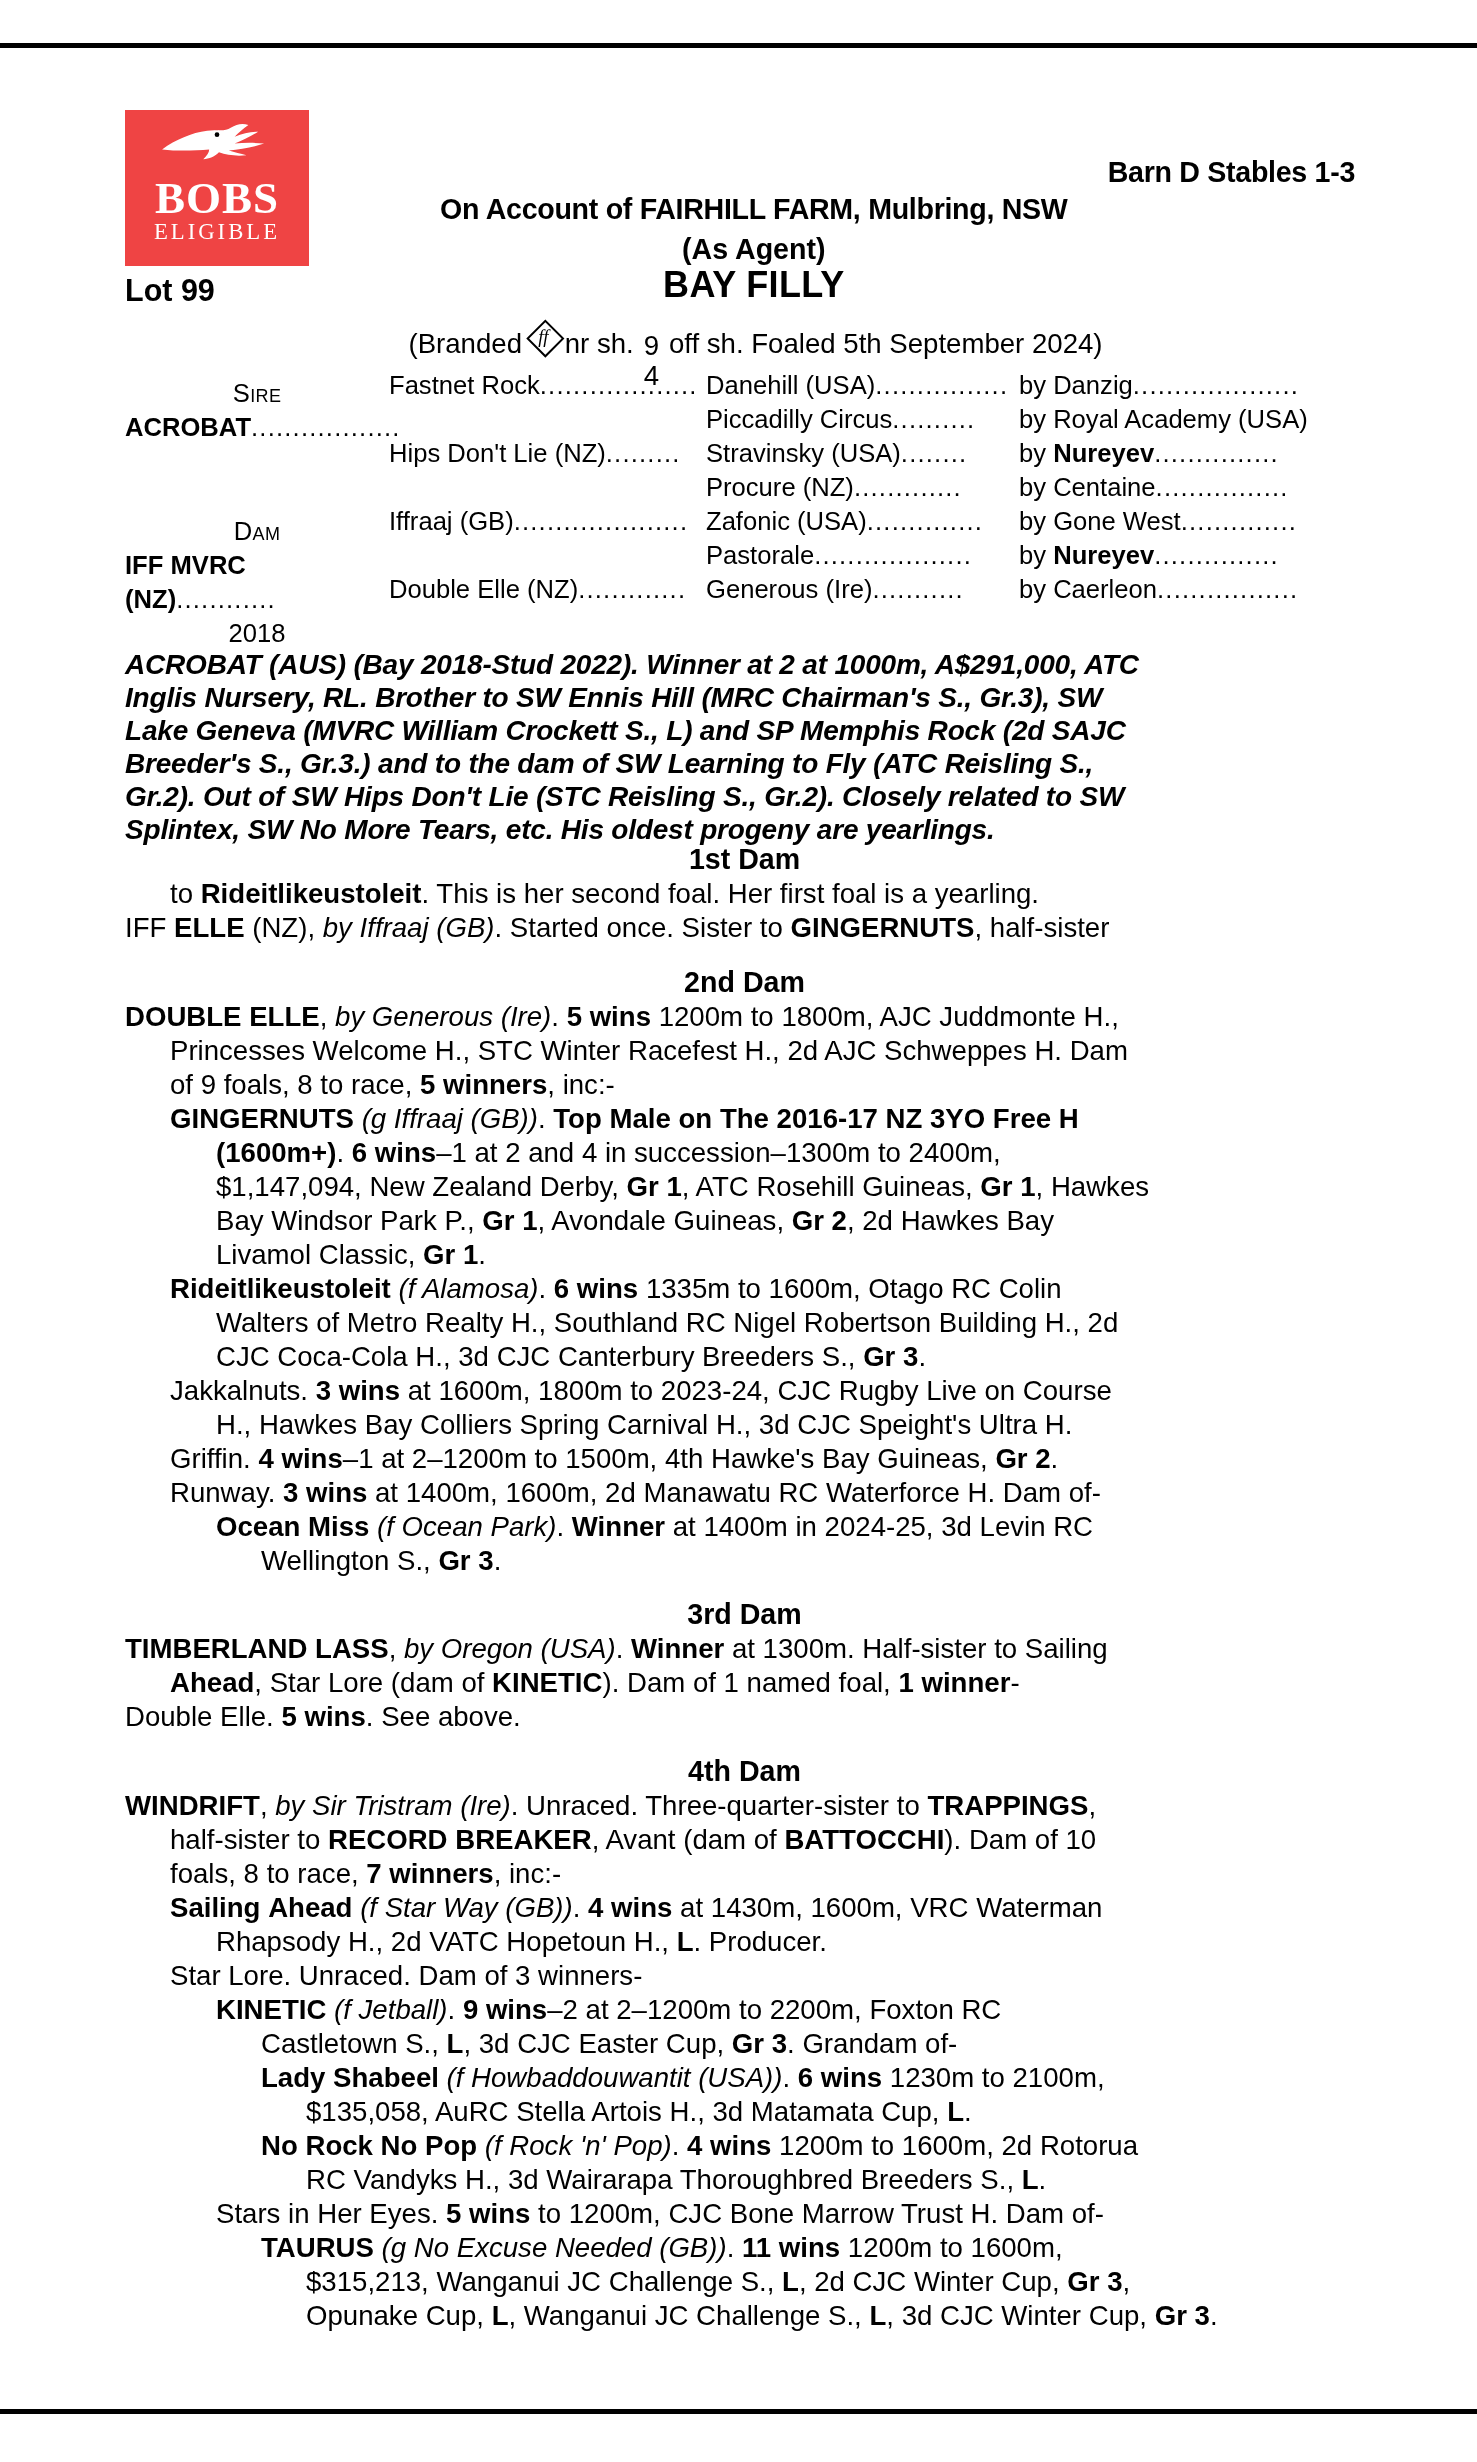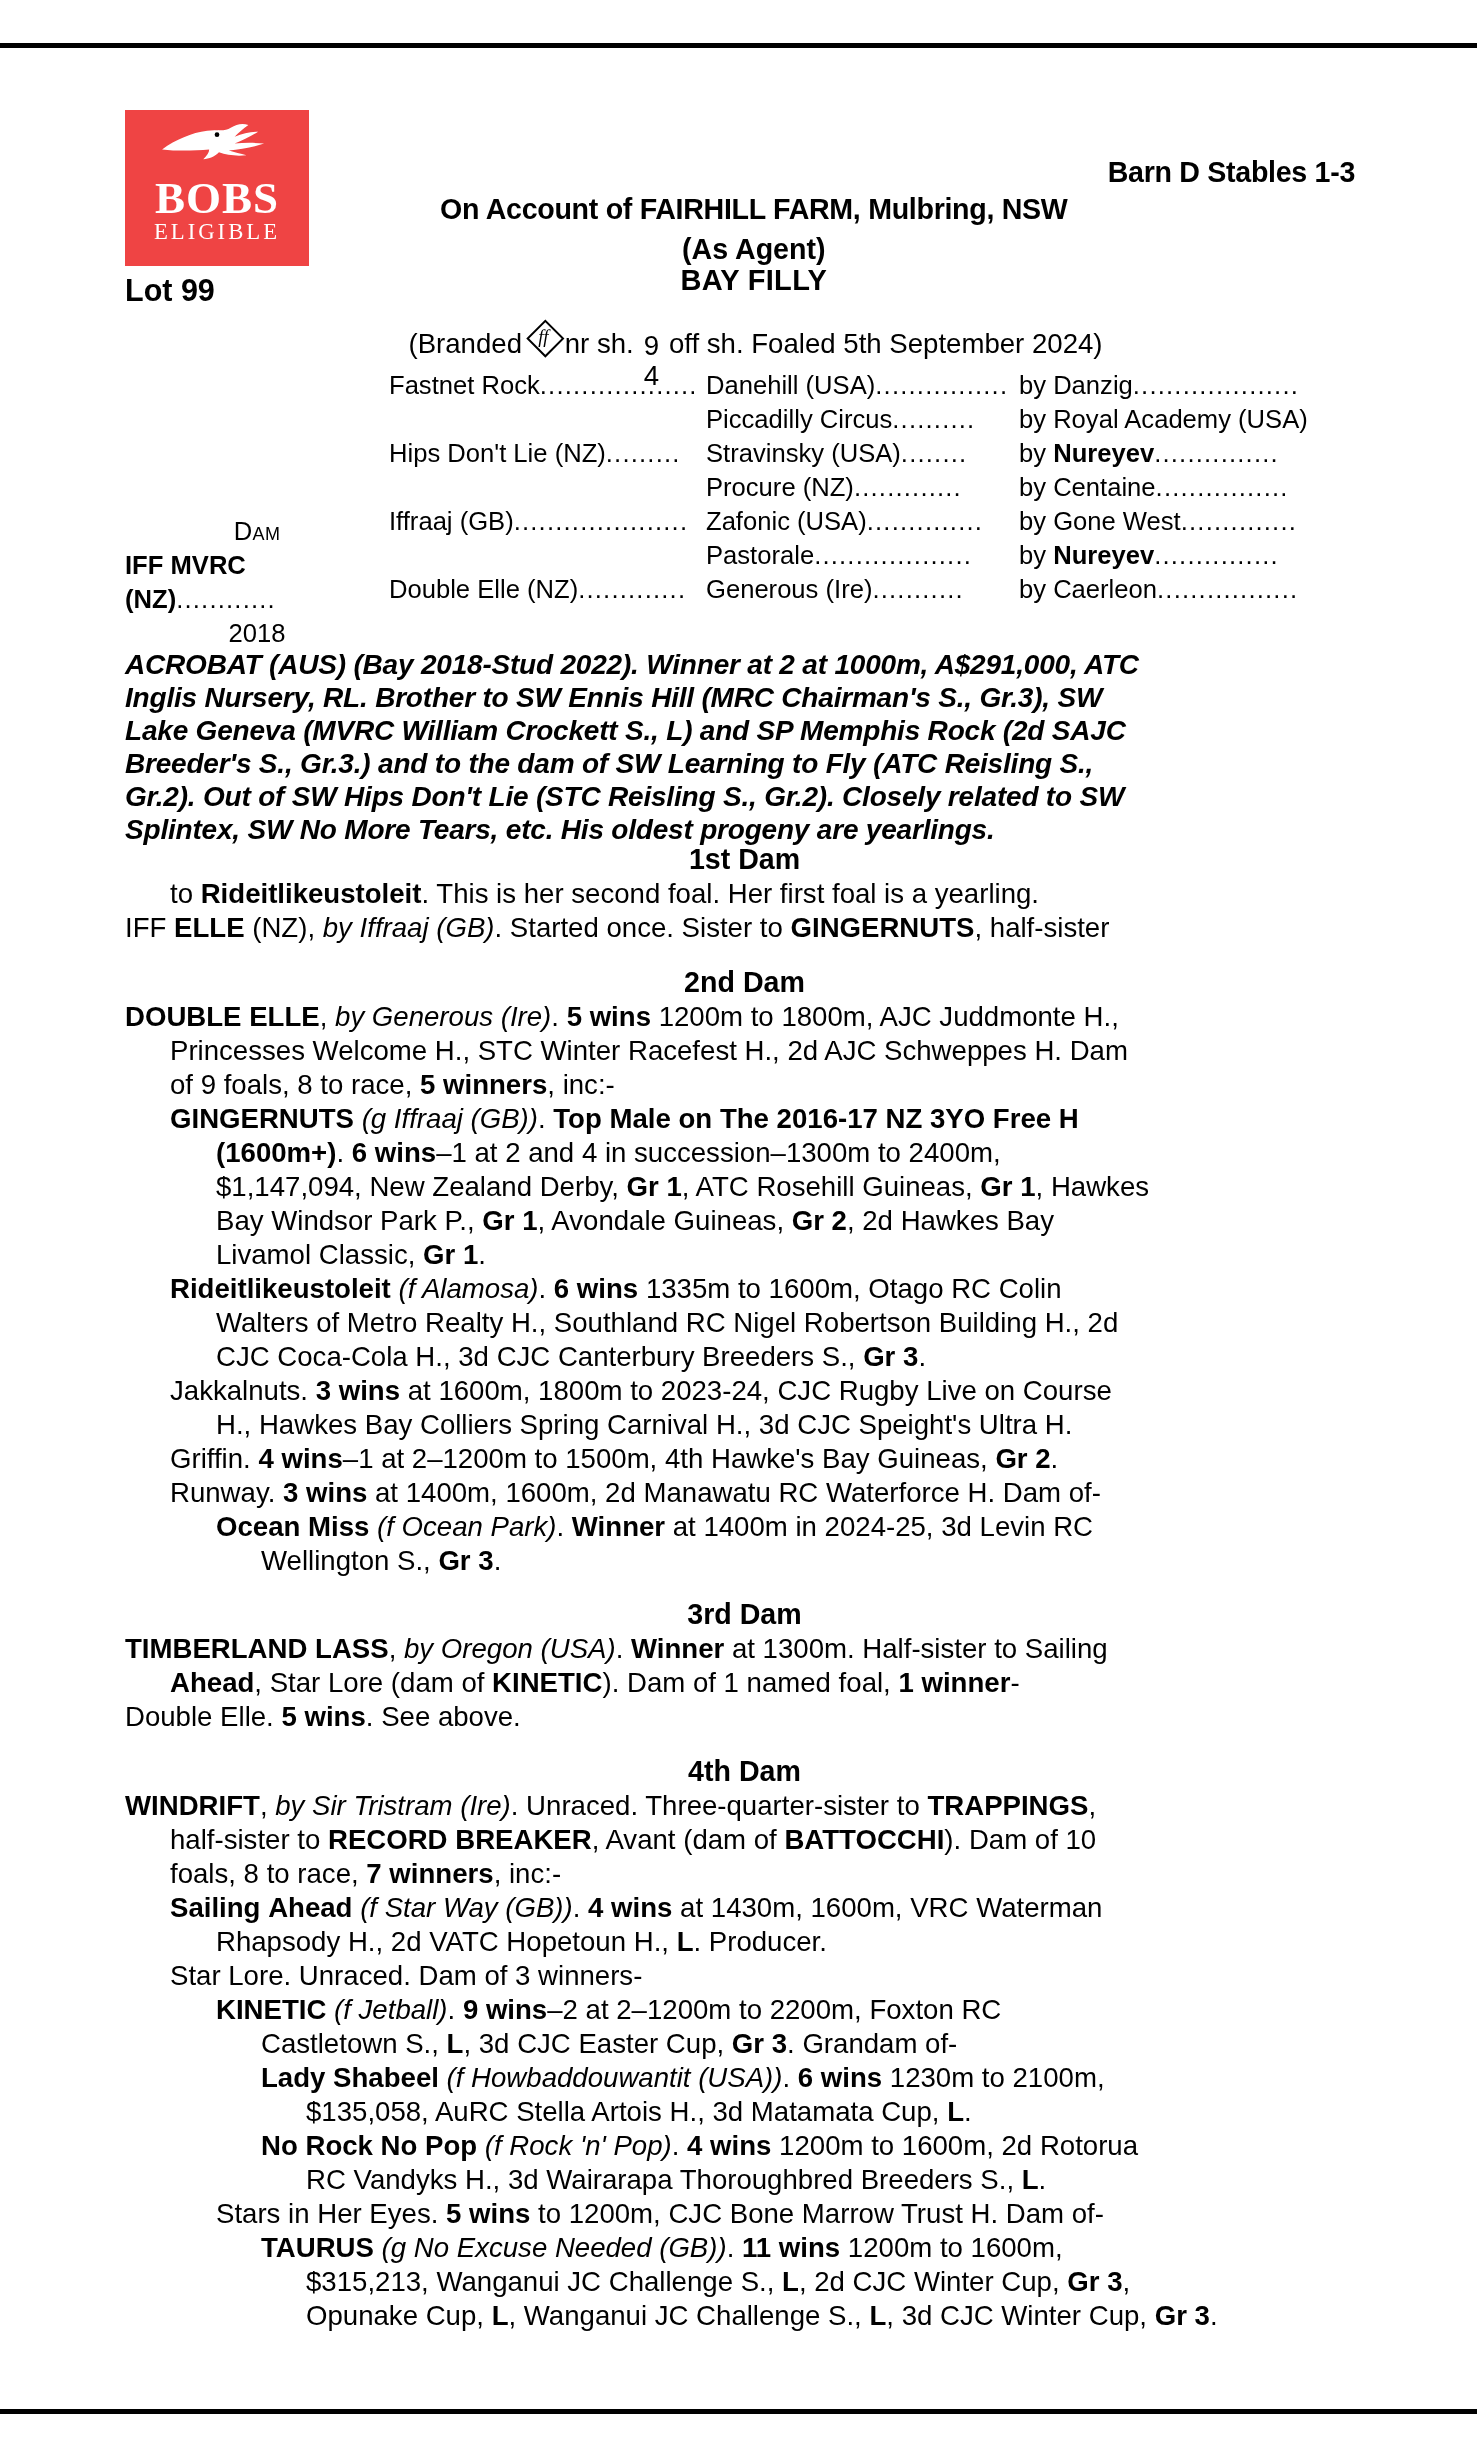--- a/index.html
+++ b/index.html
@@ -101,21 +101,21 @@
     font-size: 30.5px;
     font-weight: bold;
   }
   .sextitle {
     position: absolute;
     left: 0; top: 264px;
     width: 1478px;
     text-align: center;
     padding-left: 29.6px;
     box-sizing: border-box;
-    font-size: 29px;
+    font-size: 36px;
     font-weight: bold;
     letter-spacing: 0.3px;
   }
   .branded {
     position: absolute;
     left: 0; top: 320px;
     width: 1478px;
     text-align: center;
     padding-left: 33px;
     box-sizing: border-box;
@@ -257,20 +257,24 @@
       <span class="stack">
         <span>9</span>
         <span>4</span>
       </span>
       <span>off sh. Foaled 5th September 2024)</span>
     </span>
   </div>
 
   <div class="ped">
 
+    <div class="sire-block" style="top:7.9px;">
+      <span class="lbl smallcaps">Sire</span>
+      <span><span class="b">ACROBAT</span><span class="dots">..................</span></span>
+    </div>
 
     <div class="dam-block" style="top:146px;">
       <span class="lbl smallcaps">Dam</span>
       <span><span class="b">IFF MVRC (NZ)</span><span class="dots">............</span></span>
       <span class="lbl">2018</span>
     </div>
 
     <div id="ped-rows">
         <div class="ped-row">
           <div class="ped-c1"></div>

